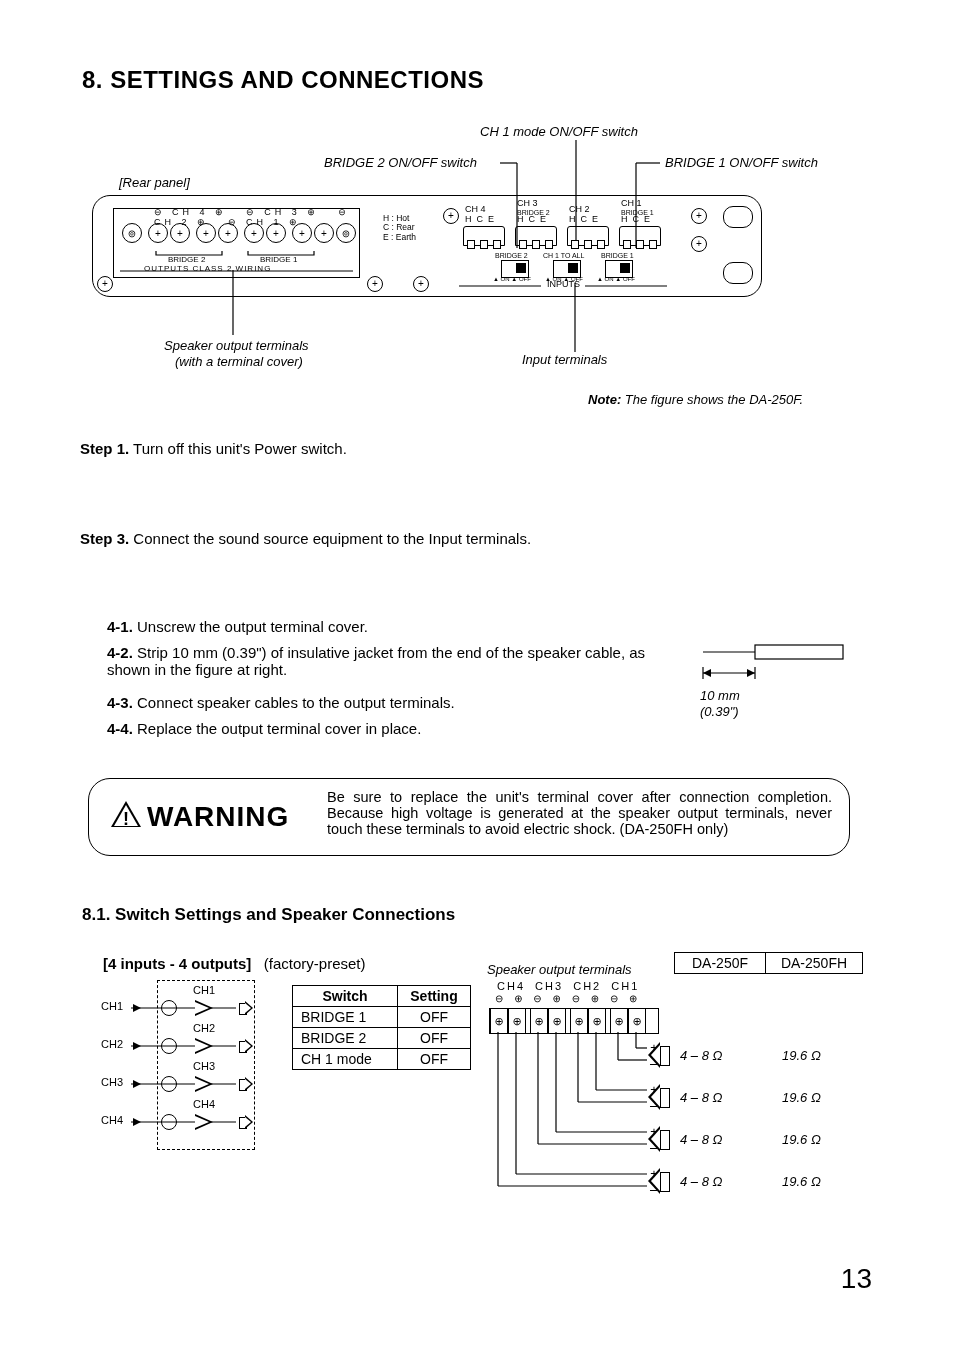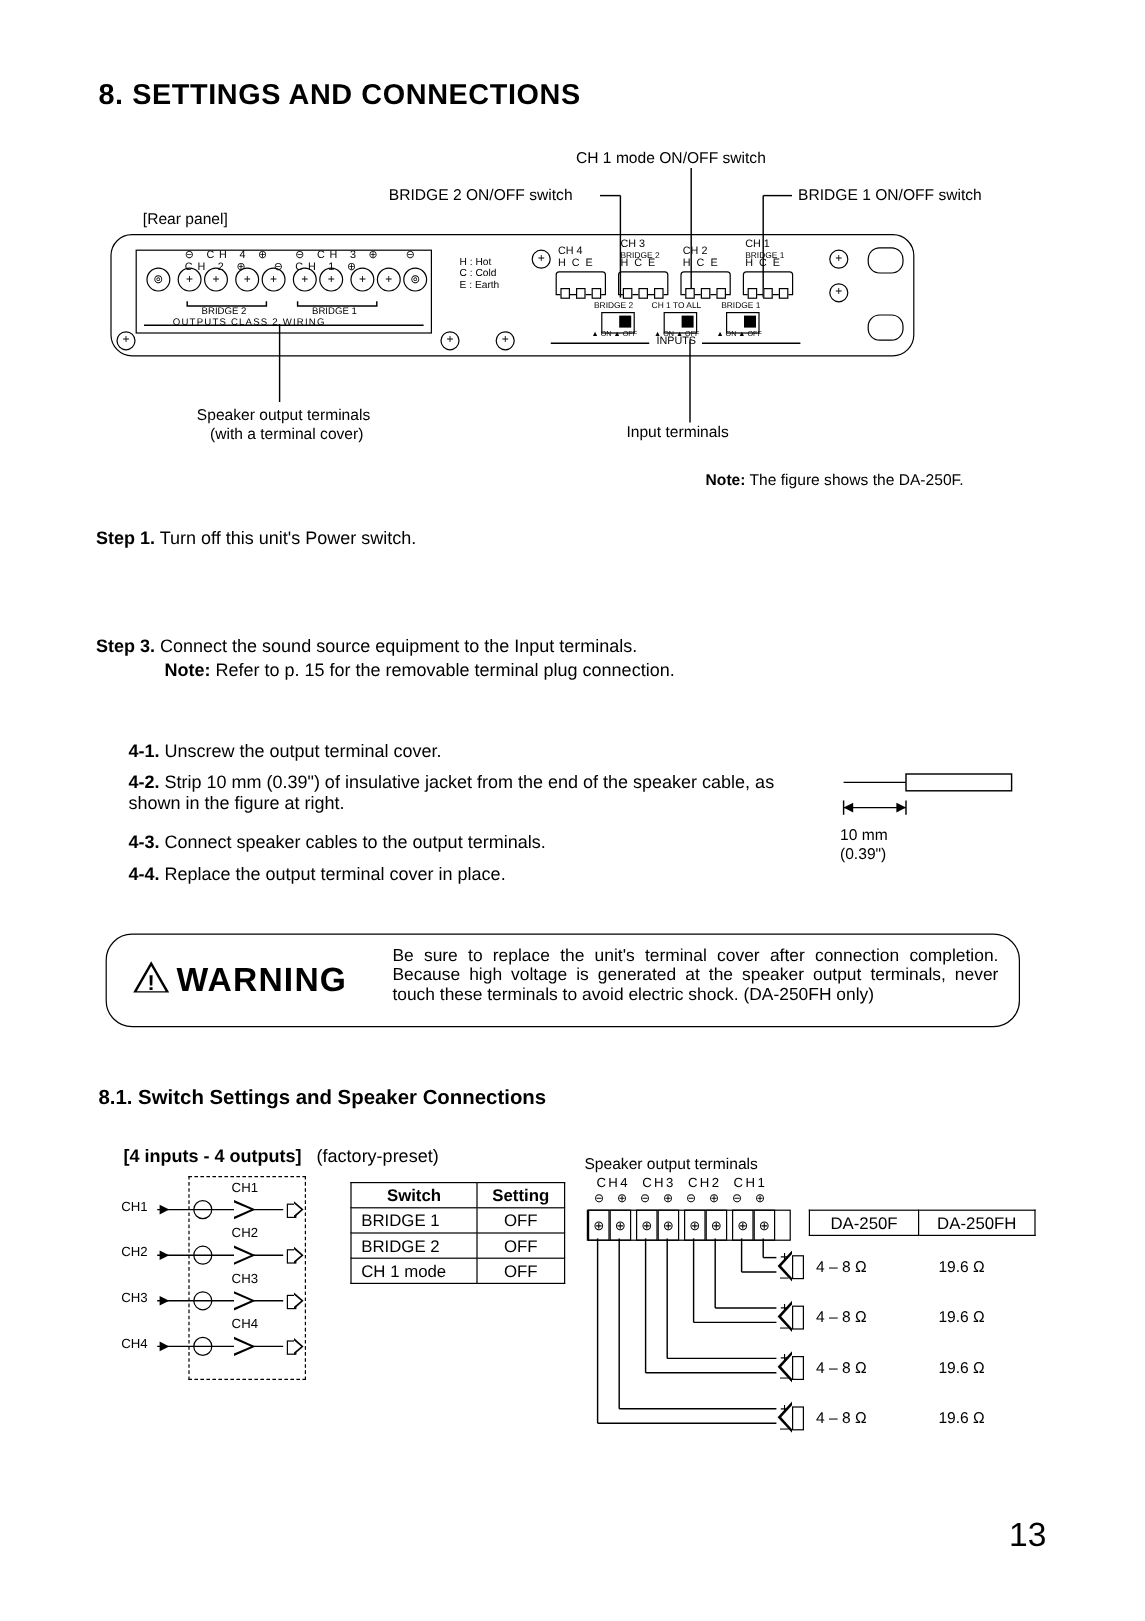--- a/index.html
+++ b/index.html
@@ -17,21 +17,21 @@
     margin: 0 auto;
     background: #fff;
     overflow: hidden;
   }
   .abs { position: absolute; }
   .section-heading {
     font-size: 24px;
     font-weight: bold;
     letter-spacing: 0.5px;
   }
-  .small { font-size: 13px; }
+  .small { font-size: 13px; font-style: italic; }
   .xsmall { font-size: 11px; }
   .bold { font-weight: bold; }
   .center { text-align: center; }
 
   
   .panel-outer {
     border: 1.5px solid #000;
     border-radius: 18px;
   }
   .panel-inner {
@@ -269,21 +269,21 @@
           <line class="stroke" x1="6" y1="62" x2="239" y2="62"></line>
         </svg>
     </div>
 
     <div class="screw" style="left:4px; top:80px;">+</div>
     <div class="screw" style="left:274px; top:80px;">+</div>
     <div class="screw" style="left:320px; top:80px;">+</div>
 
     <div class="abs" style="left:290px; top:18px; font-size:8.5px; line-height:1.1;">
       <div>H : Hot</div>
-      <div>C : Cold</div>
+      <div>C : Rear</div>
       <div>E : Earth</div>
     </div>
 
     <div class="panel-inner" style="left:340px; top:6px; width:282px; height:86px; border:none;">
 
       <div class="screw" style="left:10px; top:6px;">+</div>
       <div class="screw" style="left:258px; top:6px;">+</div>
       <div class="screw" style="left:258px; top:34px;">+</div>
 
       <div class="abs" style="left:32px; top:2px; font-size:9px;">CH 4</div>
@@ -358,24 +358,20 @@
 
   <div class="abs step-line" style="left:80px; top:440px;">
     <span class="step-label">Step 1.</span>
     <span>Turn off this unit's Power switch.</span>
   </div>
 
 
   <div class="abs step-line" style="left:80px; top:530px;">
     <span class="step-label">Step 3.</span>
     <span>Connect the sound source equipment to the Input terminals.</span>
-  </div>
-  <div class="abs step-line" style="left:137px; top:550px;">
-    <span class="bold">Note:</span>
-    <span>Refer to p. 15 for the removable terminal plug connection.</span>
   </div>
 
 
   <div class="abs step-line" style="left:107px; top:618px;">
     <span class="sub-step-label">4-1.</span>
     <span>Unscrew the output terminal cover.</span>
   </div>
   <div class="abs step-line" style="left:107px; top:644px; width:555px;">
     <span class="sub-step-label">4-2.</span>
     <span>Strip 10 mm (0.39") of insulative jacket from the end of the speaker cable, as shown in the figure at right.</span>
@@ -502,21 +498,21 @@
     <div class="term-slot" style="left:0px; top:-1px;">⊕</div>
     <div class="term-slot" style="left:18px; top:-1px;">⊕</div>
     <div class="term-slot" style="left:40px; top:-1px;">⊕</div>
     <div class="term-slot" style="left:58px; top:-1px;">⊕</div>
     <div class="term-slot" style="left:80px; top:-1px;">⊕</div>
     <div class="term-slot" style="left:98px; top:-1px;">⊕</div>
     <div class="term-slot" style="left:120px; top:-1px;">⊕</div>
     <div class="term-slot" style="left:138px; top:-1px;">⊕</div>
   </div>
 
-  <table class="abs spk-hdr" style="left:674px; top:1008px;">
+  <table class="abs spk-hdr" style="left:674px; top:952px;">
     <tbody>
         <tr>
       <td style="width:74px;">DA-250F</td>
       <td style="width:80px;">DA-250FH</td>
     </tr>
   </tbody>
     </table>
 
   <svg style="left:489px; top:1032px; width:370px; height:170px;">
 

